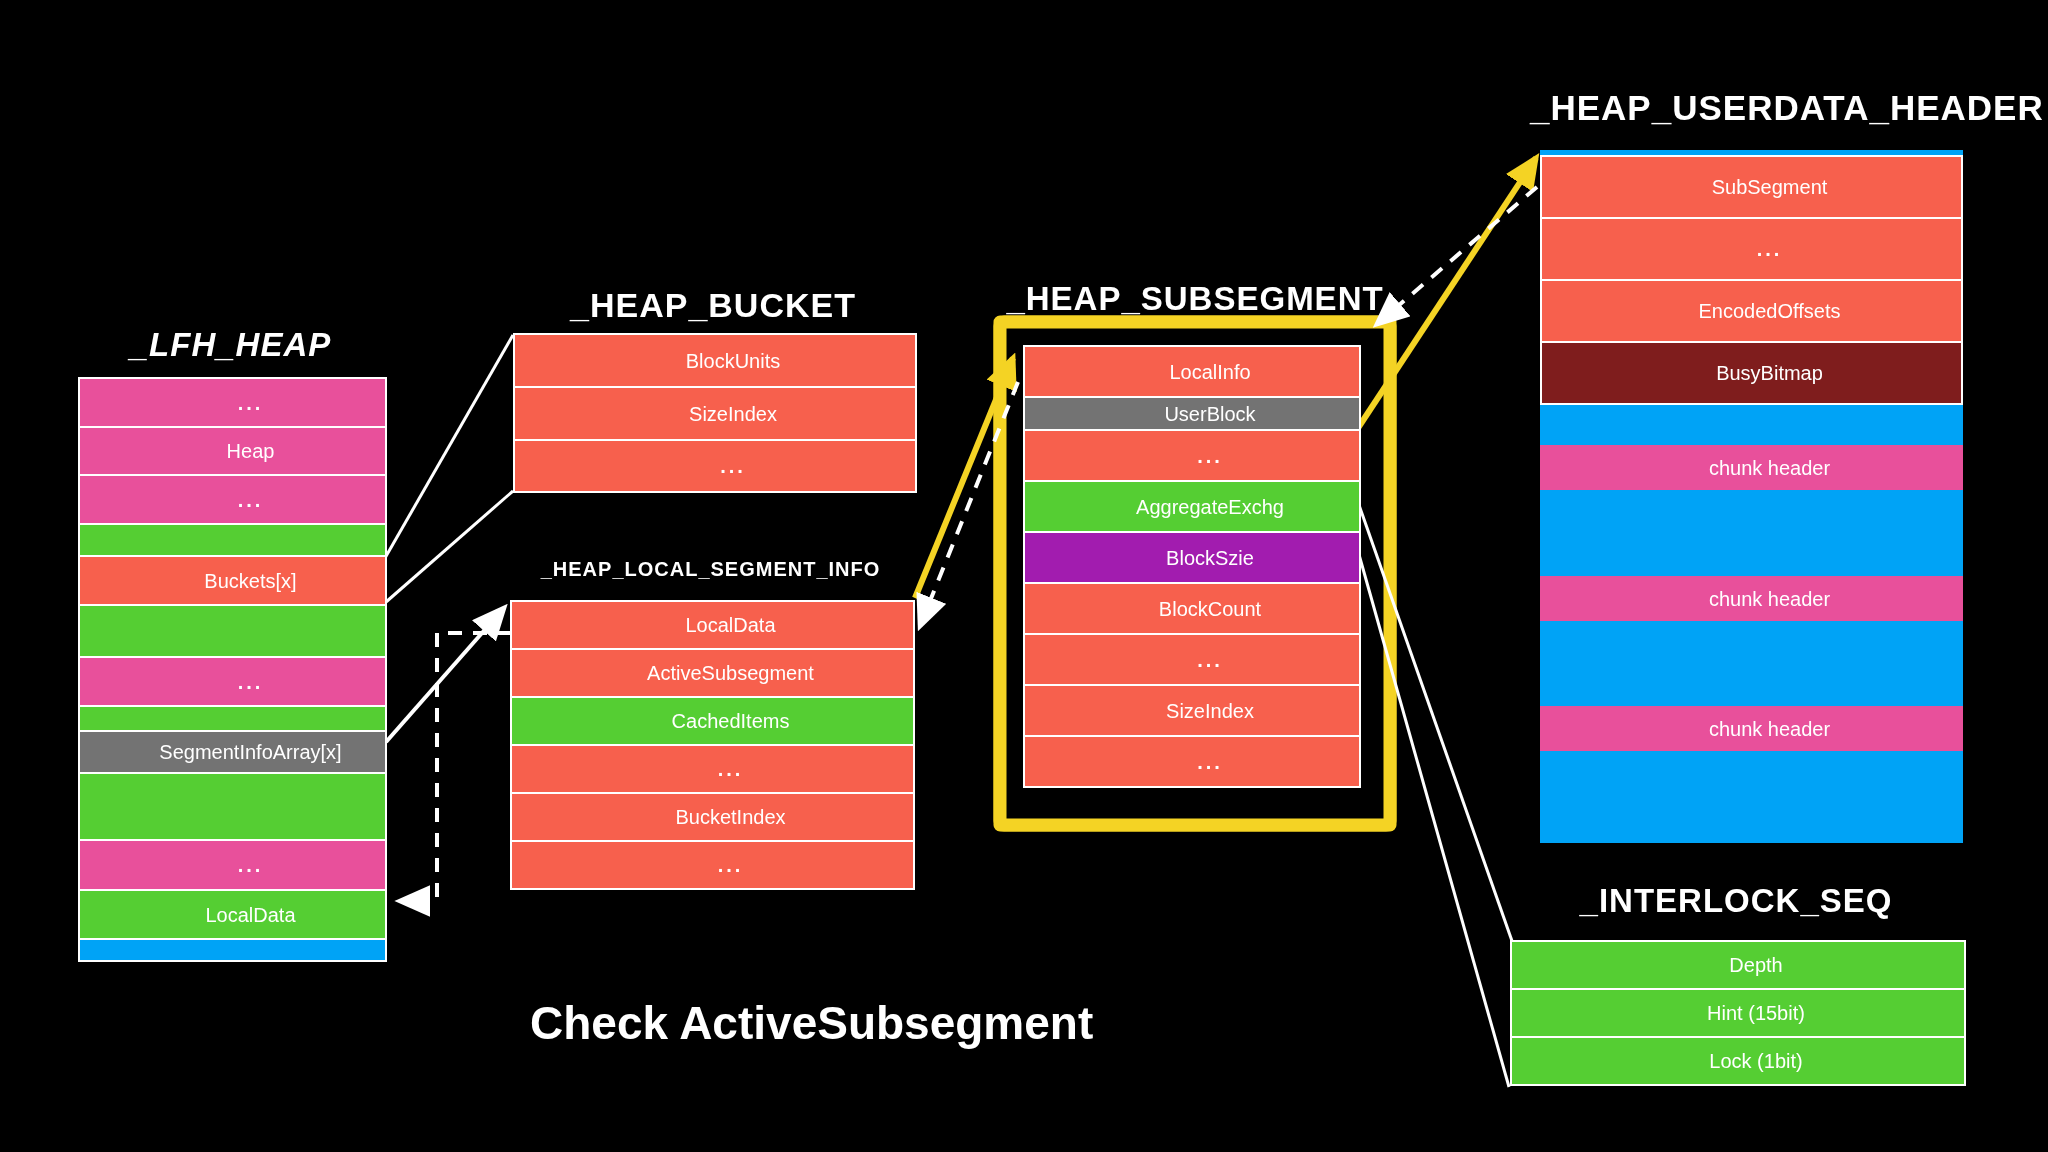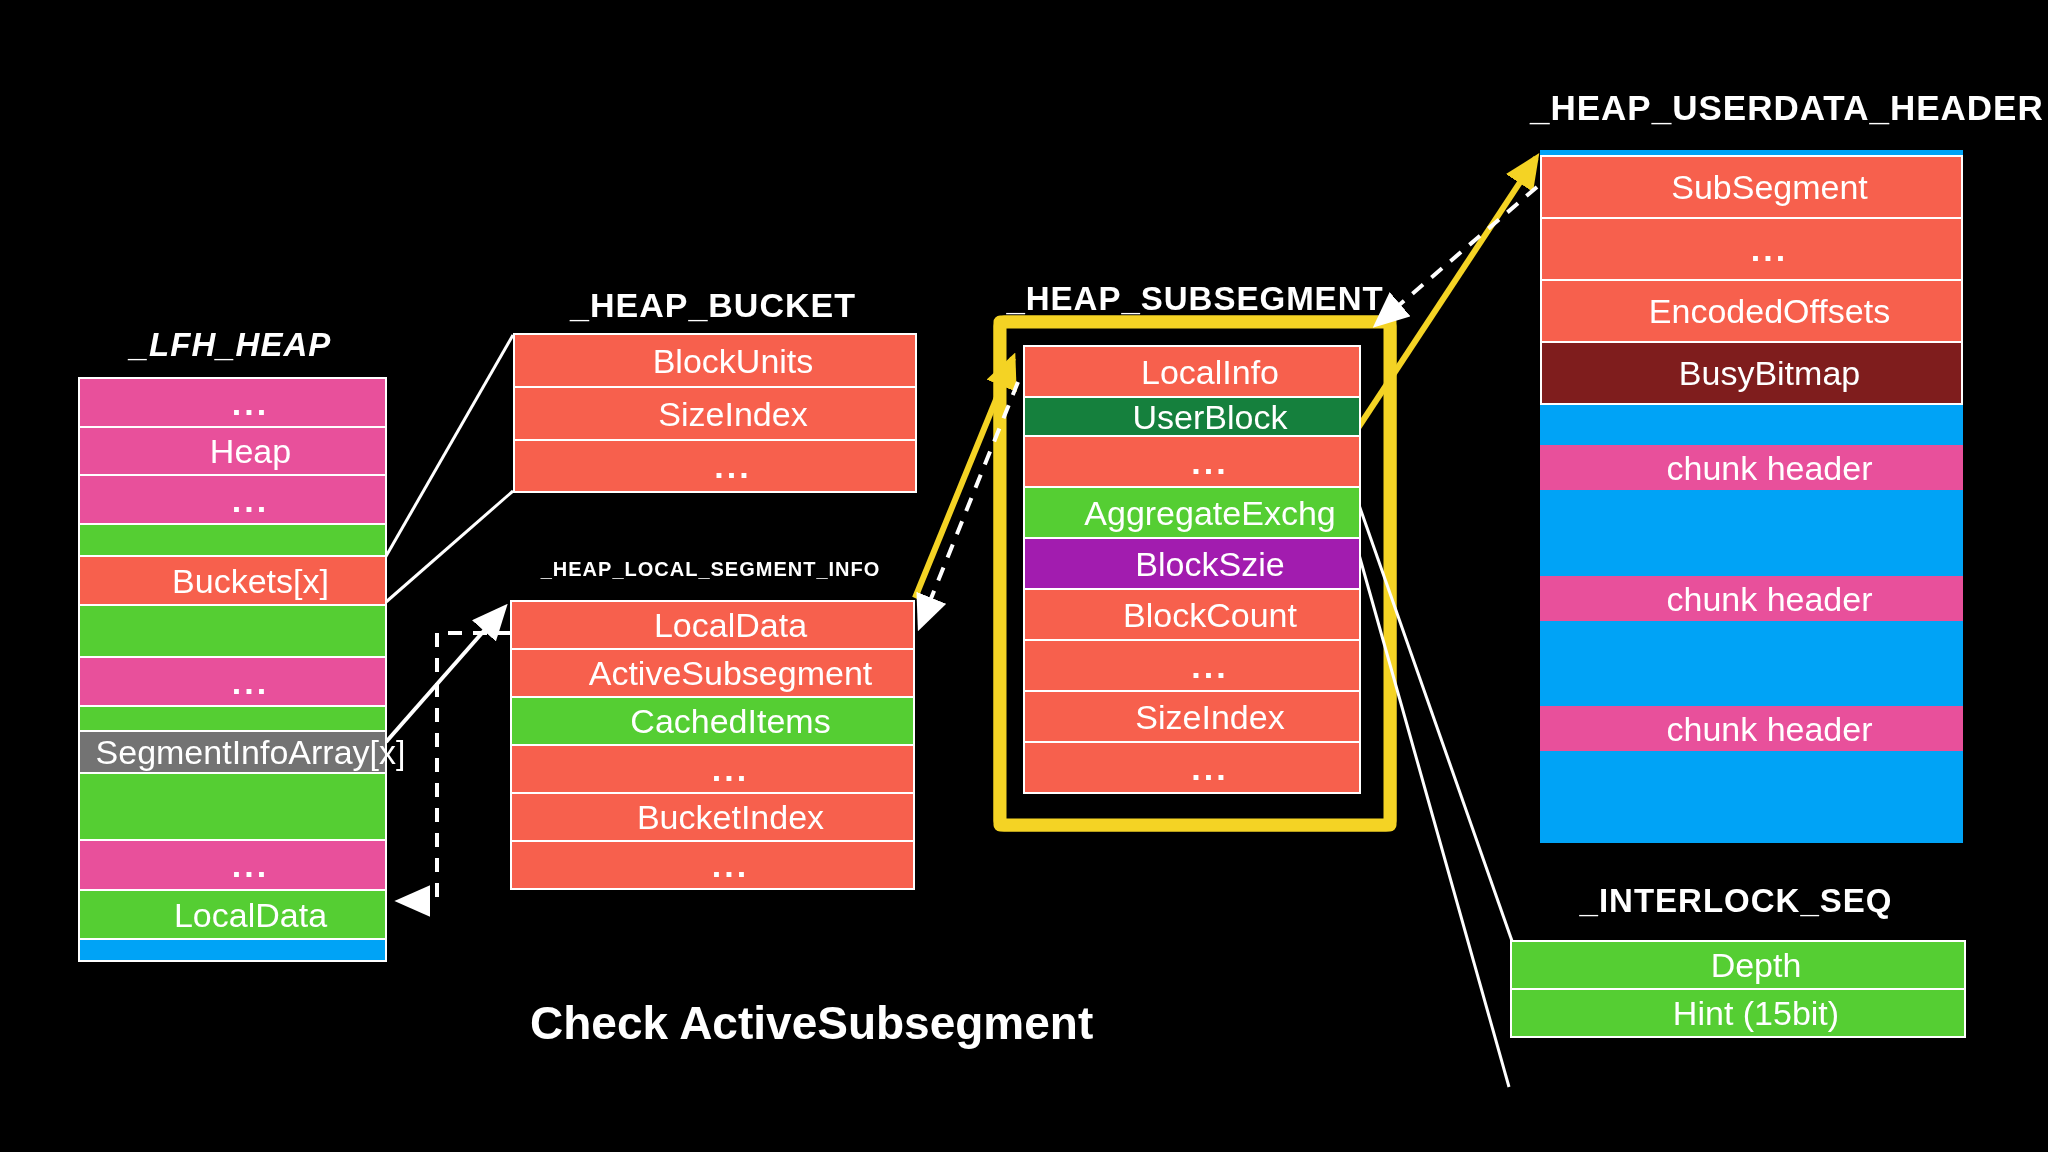--- a/index.html
+++ b/index.html
@@ -4,21 +4,21 @@
 <style>
   html,body{margin:0;padding:0;background:#000;}
   #stage{position:relative;width:2048px;height:1152px;background:#000;overflow:hidden;
          font-family:"Liberation Sans","DejaVu Sans",sans-serif;}
   .struct-title{position:absolute;color:#fff;font-weight:700;text-align:center;
                 letter-spacing:1px;white-space:nowrap;}
   .struct-box{position:absolute;background:#fff;padding:2px;display:flex;
               flex-direction:column;gap:2px;box-sizing:content-box;}
   .struct-box.noframe{background:transparent;padding:0;gap:0;}
   .row{display:flex;align-items:center;justify-content:center;color:#fff;
-       font-size:34px;white-space:nowrap;overflow:visible;line-height:1;padding-left:36px;}
+       font-size:20px;white-space:nowrap;overflow:visible;line-height:1;padding-left:36px;}
   .row.bordered{border:2px solid #fff;box-sizing:border-box;}
   .row.bordered + .row.bordered{margin-top:-2px;}
   .row.dots{font-weight:700;letter-spacing:3px;}
   #overlay{position:absolute;left:0;top:0;pointer-events:none;}
   .caption{position:absolute;color:#fff;font-weight:700;font-size:46px;white-space:nowrap;}
 </style>
 </head>
 <body>
 
 <div id="stage">
@@ -72,21 +72,21 @@
       <div class="row" style="height: 46px; background: rgb(247, 96, 77);">LocalData</div>
       <div class="row" style="height: 46px; background: rgb(247, 96, 77);">ActiveSubsegment</div>
       <div class="row" style="height: 46px; background: rgb(85, 206, 51);">CachedItems</div>
       <div class="row dots" style="height: 46px; background: rgb(247, 96, 77);">...</div>
       <div class="row" style="height: 46px; background: rgb(247, 96, 77);">BucketIndex</div>
       <div class="row dots" style="height: 46px; background: rgb(247, 96, 77);">...</div>
     </div>
     <div class="struct-title" style="left: 1000px; top: 280px; width: 390px; font-size: 33px;">_HEAP_SUBSEGMENT</div>
     <div class="struct-box" style="left: 1023px; top: 345px; width: 334px;">
       <div class="row" style="height: 49px; background: rgb(247, 96, 77);">LocalInfo</div>
-      <div class="row" style="height: 37px; background: #15803d;">UserBlock</div>
+      <div class="row" style="height: 31px; background: #737373;">UserBlock</div>
       <div class="row dots" style="height: 49px; background: rgb(247, 96, 77);">...</div>
       <div class="row" style="height: 49px; background: rgb(85, 206, 51);">AggregateExchg</div>
       <div class="row" style="height: 49px; background: #a21caf;">BlockSzie</div>
       <div class="row" style="height: 49px; background: rgb(247, 96, 77);">BlockCount</div>
       <div class="row dots" style="height: 49px; background: rgb(247, 96, 77);">...</div>
       <div class="row" style="height: 49px; background: rgb(247, 96, 77);">SizeIndex</div>
       <div class="row dots" style="height: 49px; background: rgb(247, 96, 77);">...</div>
     </div>
     <div class="struct-title" style="left: 1530px; top: 88px; width: 443px; font-size: 35px;">_HEAP_USERDATA_HEADER</div>
     <div class="struct-box noframe" style="left: 1540px; top: 150px; width: 423px;">
@@ -100,14 +100,15 @@
       <div class="row" style="height: 86px; background: rgb(0, 163, 246);"></div>
       <div class="row" style="height: 45px; background: rgb(232, 80, 155);">chunk header</div>
       <div class="row" style="height: 85px; background: rgb(0, 163, 246);"></div>
       <div class="row" style="height: 45px; background: rgb(232, 80, 155);">chunk header</div>
       <div class="row" style="height: 92px; background: rgb(0, 163, 246);"></div>
     </div>
     <div class="struct-title" style="left: 1510px; top: 882px; width: 452px; font-size: 33px;">_INTERLOCK_SEQ</div>
     <div class="struct-box" style="left: 1510px; top: 940px; width: 452px;">
       <div class="row" style="height: 46px; background: rgb(85, 206, 51);">Depth</div>
       <div class="row" style="height: 46px; background: rgb(85, 206, 51);">Hint (15bit)</div>
+      <div class="row" style="height: 46px; background: rgb(85, 206, 51);">Lock (1bit)</div>
     </div>
   </div>
 
 </body></html>

